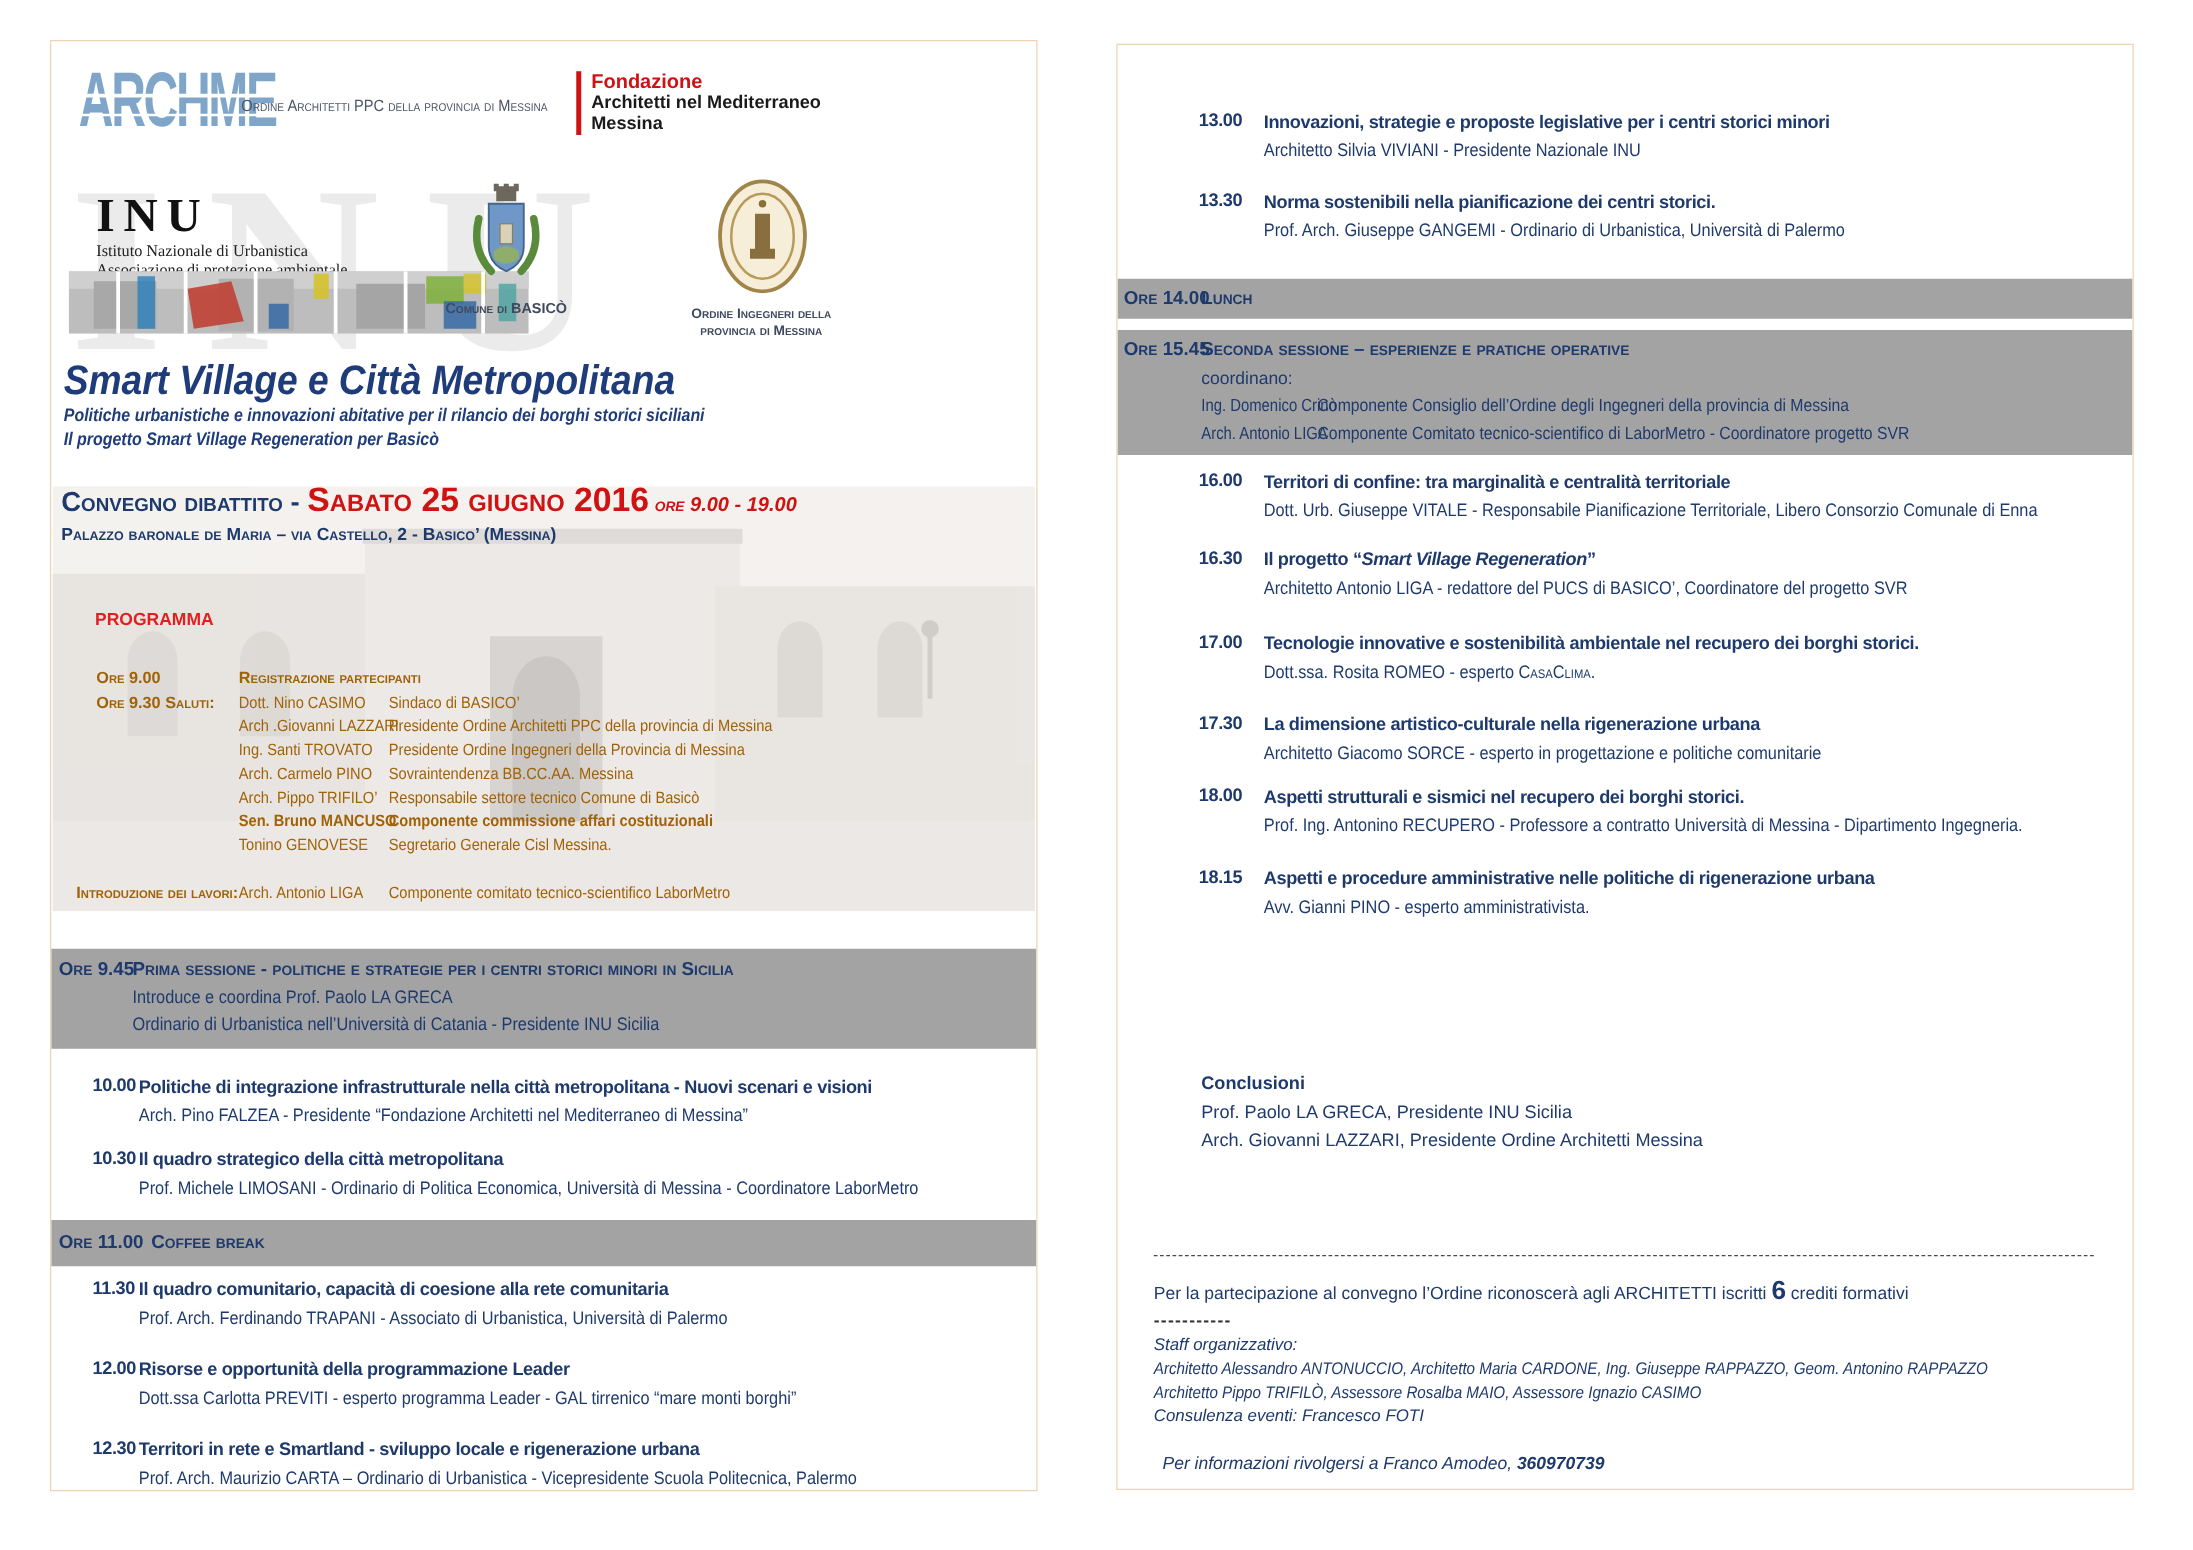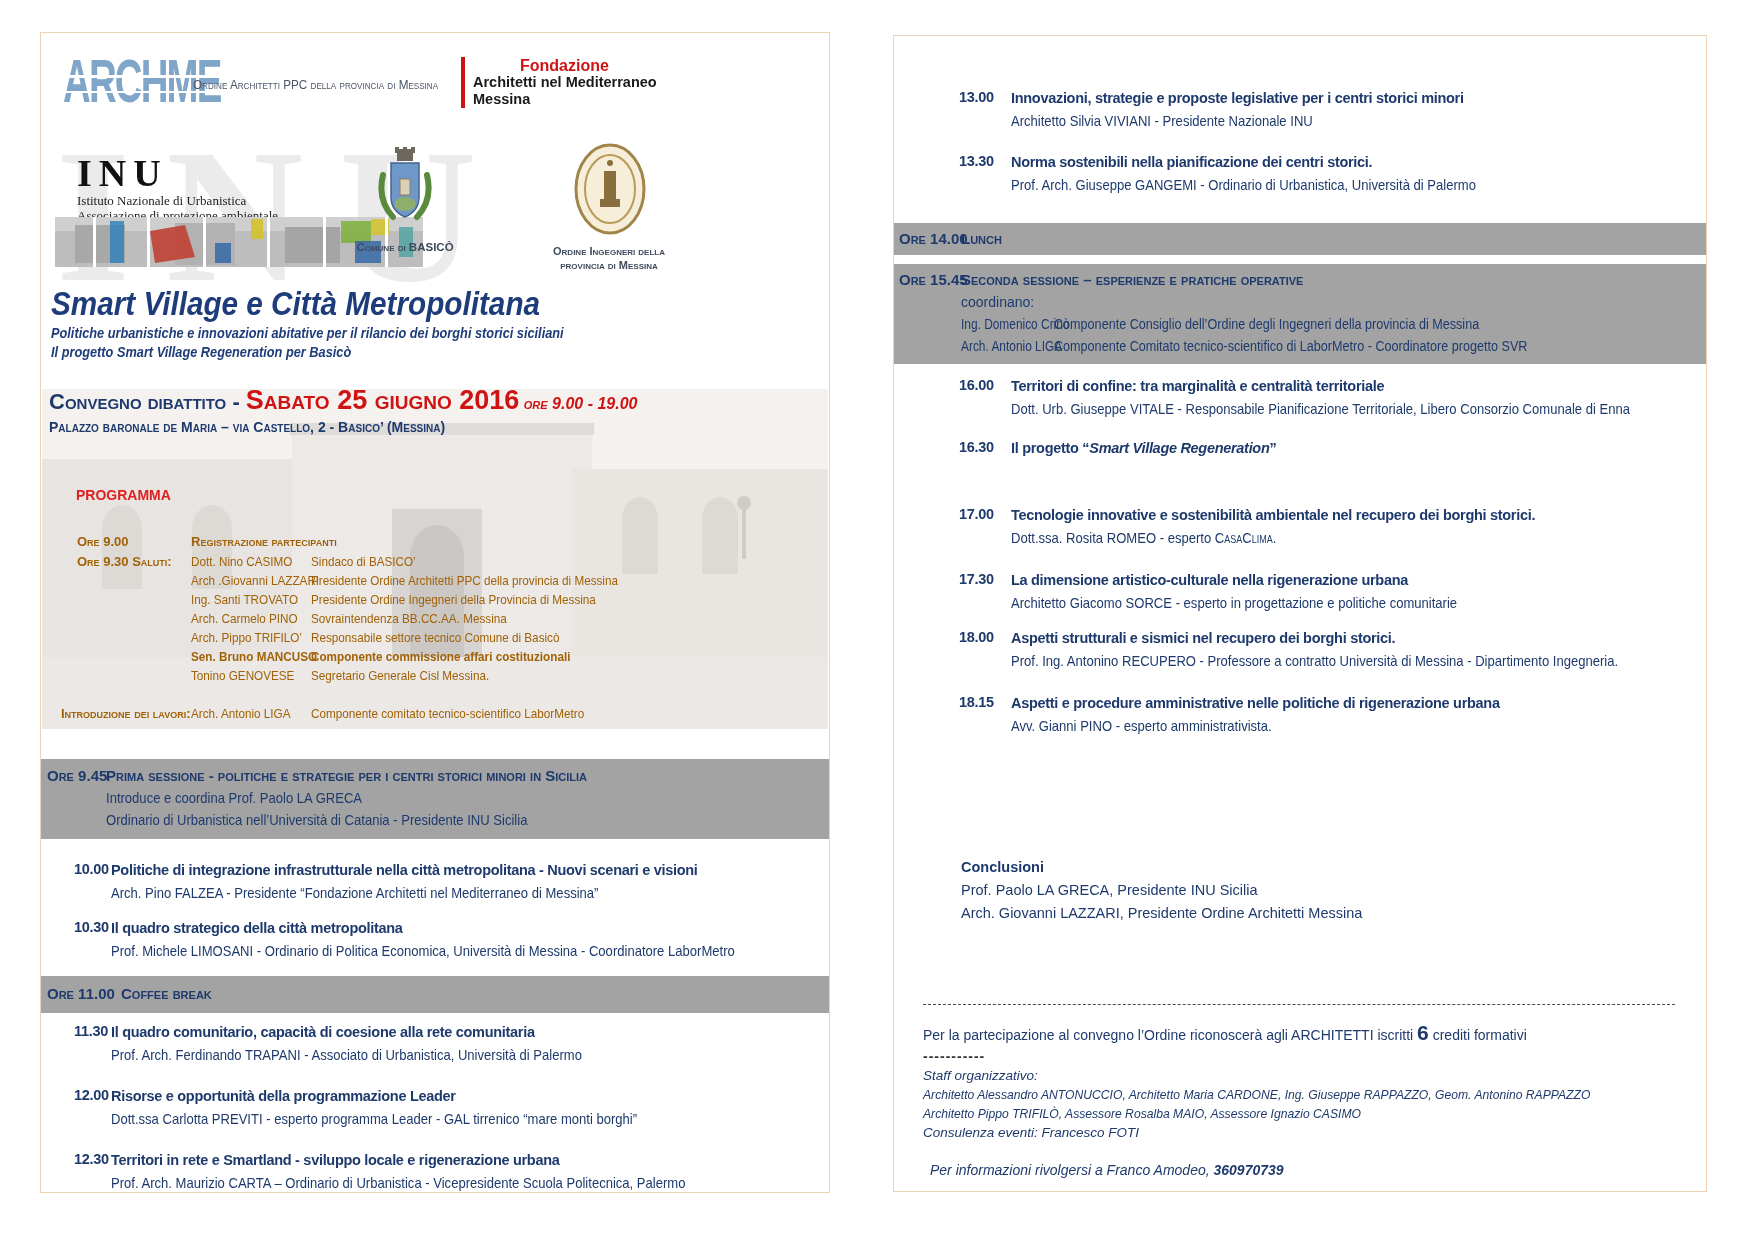--- a/index.html
+++ b/index.html
@@ -16,21 +16,21 @@
   .cond { display:inline-block; transform:scaleX(.9); transform-origin:0 50%; white-space:nowrap; }
   .cond85 { display:inline-block; transform:scaleX(.85); transform-origin:0 50%; white-space:nowrap; }
 
   
   .archme { left:22px; top:18px; font-weight:900; font-size:62px; line-height:60px; color:#7fa6c8;
             letter-spacing:-3px; transform:scaleX(.62); transform-origin:0 0; position:absolute; }
   .archme:before { content:""; position:absolute; left:0; width:100%; top:24px; height:3px; background:#fff; }
   .archme:after  { content:""; position:absolute; left:0; width:100%; top:40px; height:2px; background:#fff; }
   .ord-arch { left:152px; top:44px; font-size:13px; color:#4c5568; position:absolute; }
   .fondazione { left:420px; top:24px; position:absolute; border-left:4px solid #cf1212; padding-left:8px; line-height:17px; }
-  .fz1 { color:#cf1212; font-weight:bold; font-size:16px;margin-left:47px; }
+  .fz1 { color:#cf1212; font-weight:bold; font-size:16px; }
   .fz2, .fz3 { color:#1a1a1a; font-weight:bold; font-size:14.5px; }
   .inu-watermark { left:15px; top:88px; font-family:"Liberation Serif", serif; font-size:190px; line-height:190px;
                    letter-spacing:36px; color:#ebebeb; position:absolute; font-weight:bold; }
   .inu-big { left:36px; top:118px; font-family:"Liberation Serif", serif; font-weight:bold; font-size:38px;
              letter-spacing:7px; color:#111; position:absolute; }
   .inu-l { font-family:"Liberation Serif", serif; font-weight:normal; font-size:13px; color:#222; position:absolute; left:36px; }
   .collage { left:14px; top:184px; width:368px; height:50px; position:absolute; }
   .crest { left:334px; top:112px; width:60px; height:84px; position:absolute; }
   .crest-label { left:284px; top:208px; width:160px; text-align:center; font-size:11.5px; font-weight:bold; color:#3f4a5e; position:absolute; }
   .seal { left:533px; top:110px; width:72px; height:92px; position:absolute; }
@@ -319,20 +319,21 @@
     <span class="tk-time">16.00</span>
     <div class="tk-body">
       <div class="tk-title">Territori di confine: tra marginalità e centralità territoriale</div>
       <div class="tk-speaker"><span class="cond">Dott. Urb. Giuseppe VITALE - Responsabile Pianificazione Territoriale, Libero Consorzio Comunale di Enna</span></div>
     </div>
   </div>
   <div class="talk" style="top:403px;">
     <span class="tk-time">16.30</span>
     <div class="tk-body">
       <div class="tk-title"><span>Il progetto “</span><span class="it">Smart Village Regeneration</span><span>”</span></div>
+      <div class="tk-speaker"><span class="cond">Architetto Antonio LIGA - redattore del PUCS di BASICO’, Coordinatore del progetto SVR</span></div>
     </div>
   </div>
   <div class="talk" style="top:470px;">
     <span class="tk-time">17.00</span>
     <div class="tk-body">
       <div class="tk-title">Tecnologie innovative e sostenibilità ambientale nel recupero dei borghi storici.</div>
       <div class="tk-speaker"><span class="cond"><span>Dott.ssa. Rosita ROMEO - esperto </span><span class="sc">CasaClima</span><span>.</span></span></div>
     </div>
   </div>
   <div class="talk" style="top:535px;">

